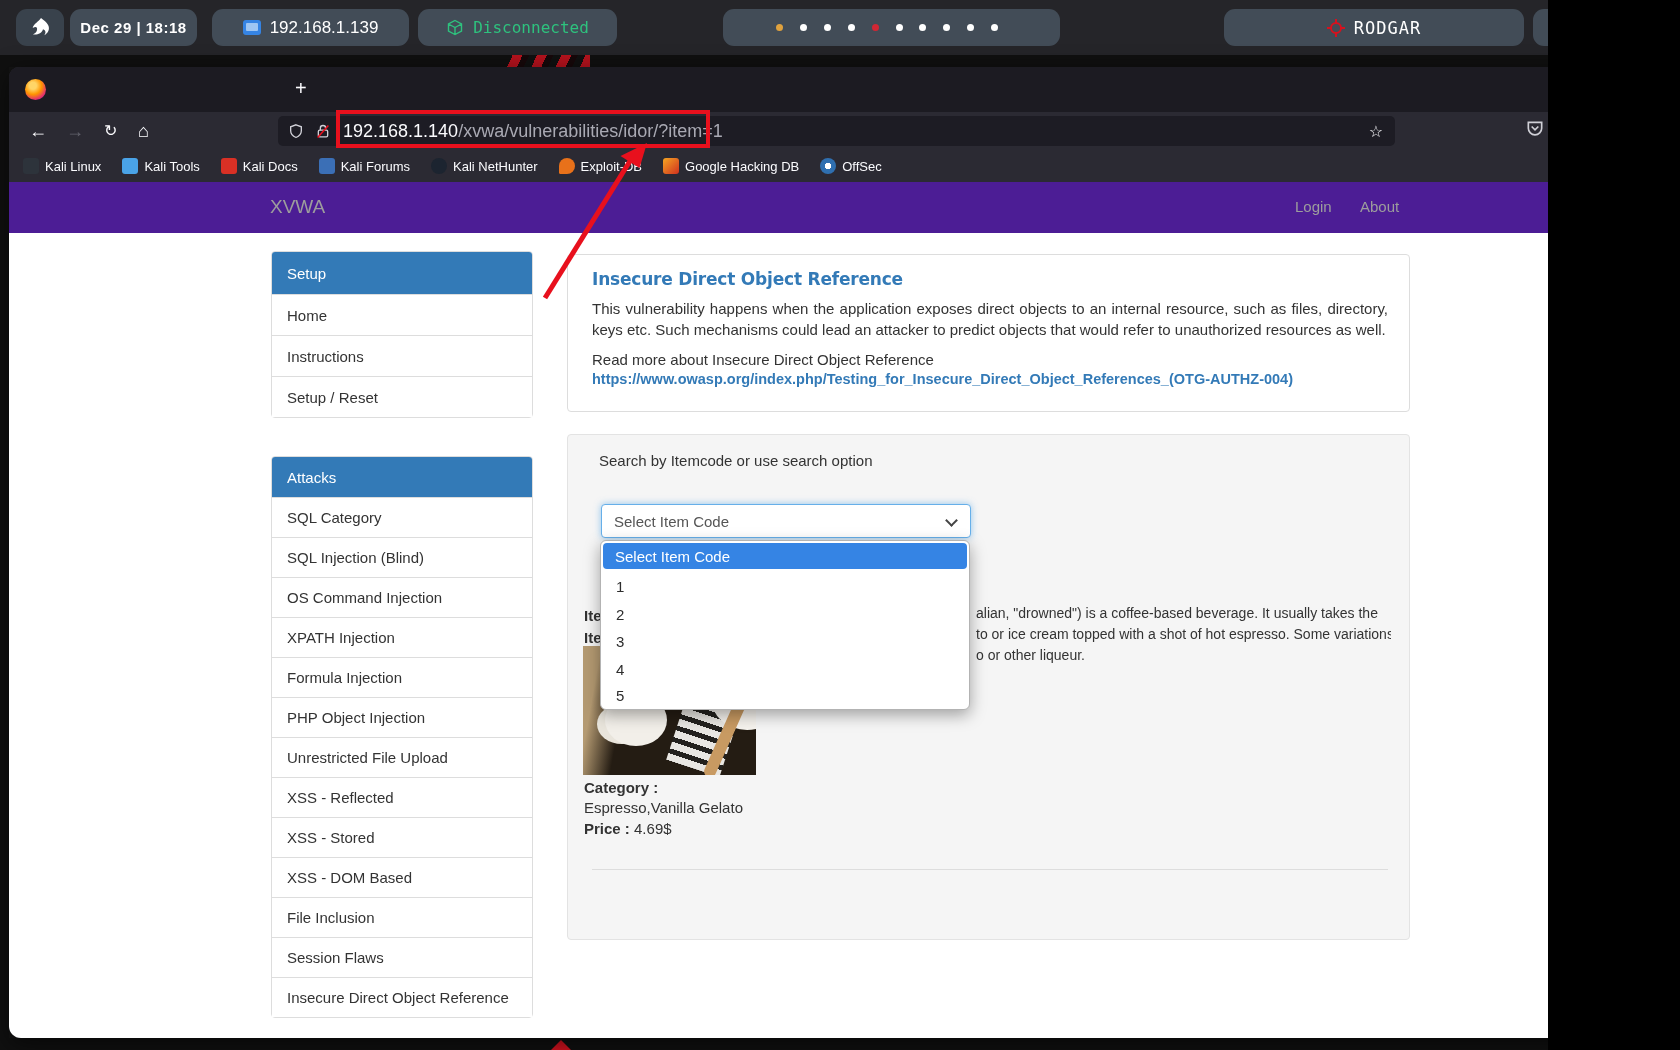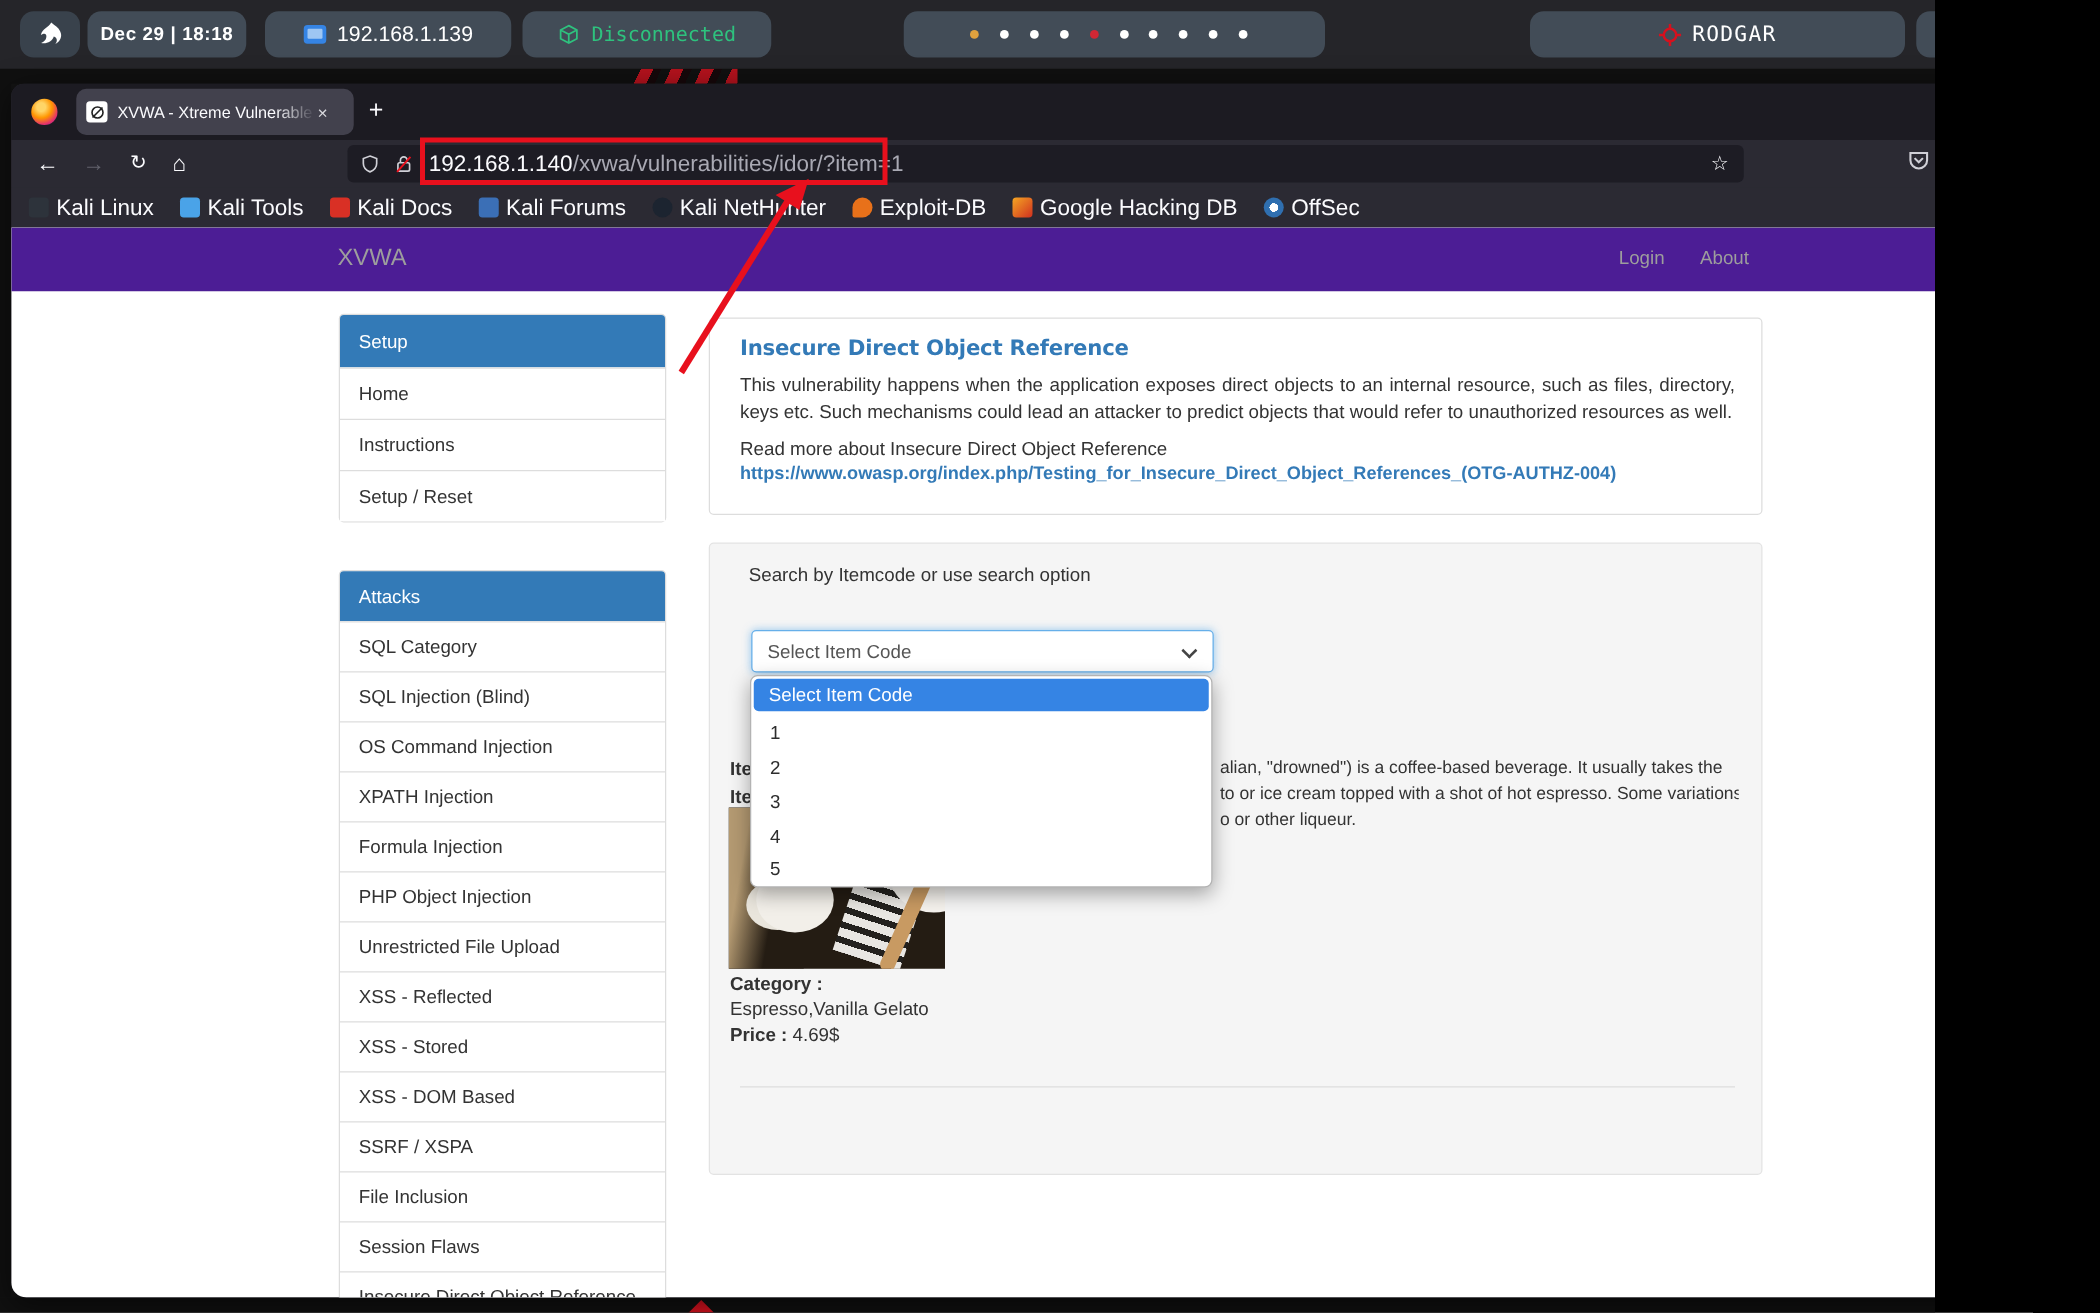--- a/index.html
+++ b/index.html
@@ -44,21 +44,21 @@
   .chev{width:9px;height:9px;border-right:2px solid #fbfbfe;border-bottom:2px solid #fbfbfe;transform:rotate(45deg);}
   #tablist-chev{left:1636px;top:14px;}
   #navbar{left:0;top:45px;width:100%;height:38px;background:#2b2a33;color:#fbfbfe;}
   .navic{position:absolute;top:4px;font-size:18px;line-height:30px;color:#fbfbfe;}
   #urlbar{left:269px;top:4px;width:1117px;height:30px;background:#1d1c24;border-radius:5px;
           display:flex;align-items:center;color:#fbfbfe;}
   #urlbar .txt{font-size:18px;white-space:nowrap;}
   #urlbar .path{color:#a9a9b3;}
   #bmbar{left:0;top:83px;width:100%;height:32px;background:#2b2a33;display:flex;align-items:center;
          padding-left:14px;gap:21px;box-sizing:border-box;}
-  .bm{display:flex;align-items:center;gap:6px;color:#fbfbfe;font-size:18px;}
+  .bm{display:flex;align-items:center;gap:6px;color:#fbfbfe;font-size:13px;}
   .bmic{width:16px;height:16px;border-radius:3px;flex:none;}
   
   #viewport{left:0;top:115px;width:1659px;height:856px;background:#fff;overflow:hidden;}
   #siteheader{left:0;top:0;width:100%;height:51px;background:#4c1d95;}
   #siteheader .brand{position:absolute;left:261px;top:14px;color:#9d9d9d;font-size:19px;}
   #siteheader .lnk{position:absolute;top:16px;color:#9d9d9d;font-size:15px;}
   .spanel{position:absolute;left:262px;width:262px;border:1px solid #ddd;border-radius:4px;background:#fff;box-sizing:border-box;}
   .sphead{height:42px;background:#337ab7;color:#fff;font-size:15px;display:flex;align-items:center;
           padding-left:15px;border-radius:3px 3px 0 0;}
   .sprow{height:40px;border-top:1px solid #ddd;display:flex;align-items:center;padding-left:15px;
@@ -160,30 +160,20 @@
     </div>
     <div id="power-btn" class="abs">
       <span class="pwr"></span>
     </div>
   </div>
 
   <div id="ffwin" class="abs">
 
     <div id="tabbar" class="abs">
       <div id="fflogo" class="abs"></div>
-      <div id="tab" class="abs">
-        <span class="favicon">
-          <svg width="12" height="12" viewBox="0 0 12 12">
-              <circle cx="6" cy="6" r="4.4" fill="none" stroke="#222" stroke-width="1.3"></circle>
-              <path d="M2 10L10 2" stroke="#222" stroke-width="1.3"></path>
-            </svg>
-        </span>
-        <span class="title">XVWA - Xtreme Vulnerable</span>
-        <span class="tabclose">×</span>
-      </div>
       <div class="abs newtab">+</div>
       <div id="tablist-chev" class="abs" style="transform:rotate(0)">
         <span class="chev" style="display:block;transform:rotate(45deg);"></span>
       </div>
     </div>
 
     <div id="navbar" class="abs">
       <span class="navic" style="left:20px;">←</span>
       <span class="navic" style="left:57px;color:#62626c;">→</span>
       <span class="navic" style="left:95px;font-size:16px;">↻</span>
@@ -276,21 +266,20 @@
         <div class="sprow" style="height:39px;">SQL Category</div>
         <div class="sprow" style="height:39px;">SQL Injection (Blind)</div>
         <div class="sprow" style="height:39px;">OS Command Injection</div>
         <div class="sprow" style="height:39px;">XPATH Injection</div>
         <div class="sprow" style="height:39px;">Formula Injection</div>
         <div class="sprow" style="height:39px;">PHP Object Injection</div>
         <div class="sprow" style="height:39px;">Unrestricted File Upload</div>
         <div class="sprow" style="height:39px;">XSS - Reflected</div>
         <div class="sprow" style="height:39px;">XSS - Stored</div>
         <div class="sprow" style="height:39px;">XSS - DOM Based</div>
-        <div class="sprow" style="height:39px;">SSRF / XSPA</div>
         <div class="sprow" style="height:39px;">File Inclusion</div>
         <div class="sprow" style="height:39px;">Session Flaws</div>
         <div class="sprow" style="height:39px;">Insecure Direct Object Reference</div>
       </div>
 
       <div class="card" style="top:72px;height:158px;">
         <div class="h-idor">Insecure Direct Object Reference</div>
         <div class="ptext">This vulnerability happens when the application exposes direct objects to an internal resource, such as files, directory, keys etc. Such mechanisms could lead an attacker to predict objects that would refer to unauthorized resources as well.</div>
         <div class="readmore">Read more about Insecure Direct Object Reference</div>
         <div class="owasp">https://www.owasp.org/index.php/Testing_for_Insecure_Direct_Object_References_(OTG-AUTHZ-004)</div>

